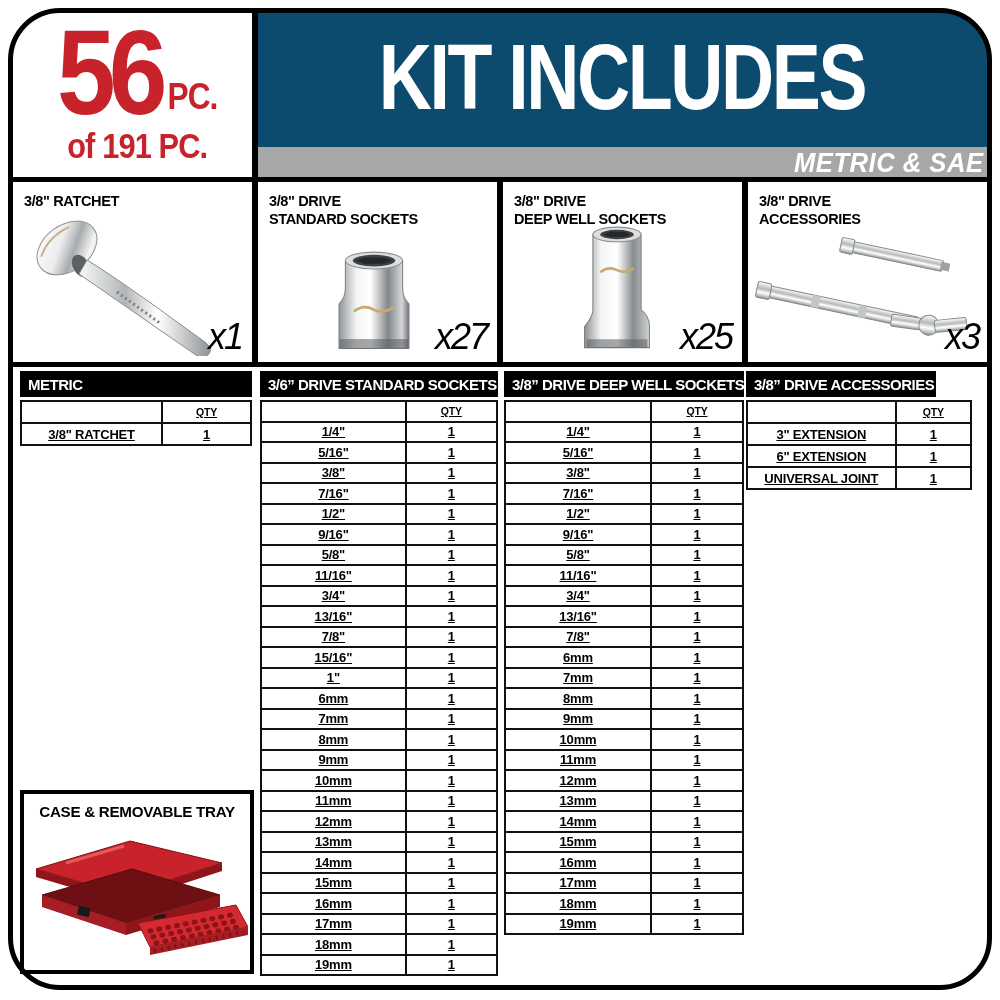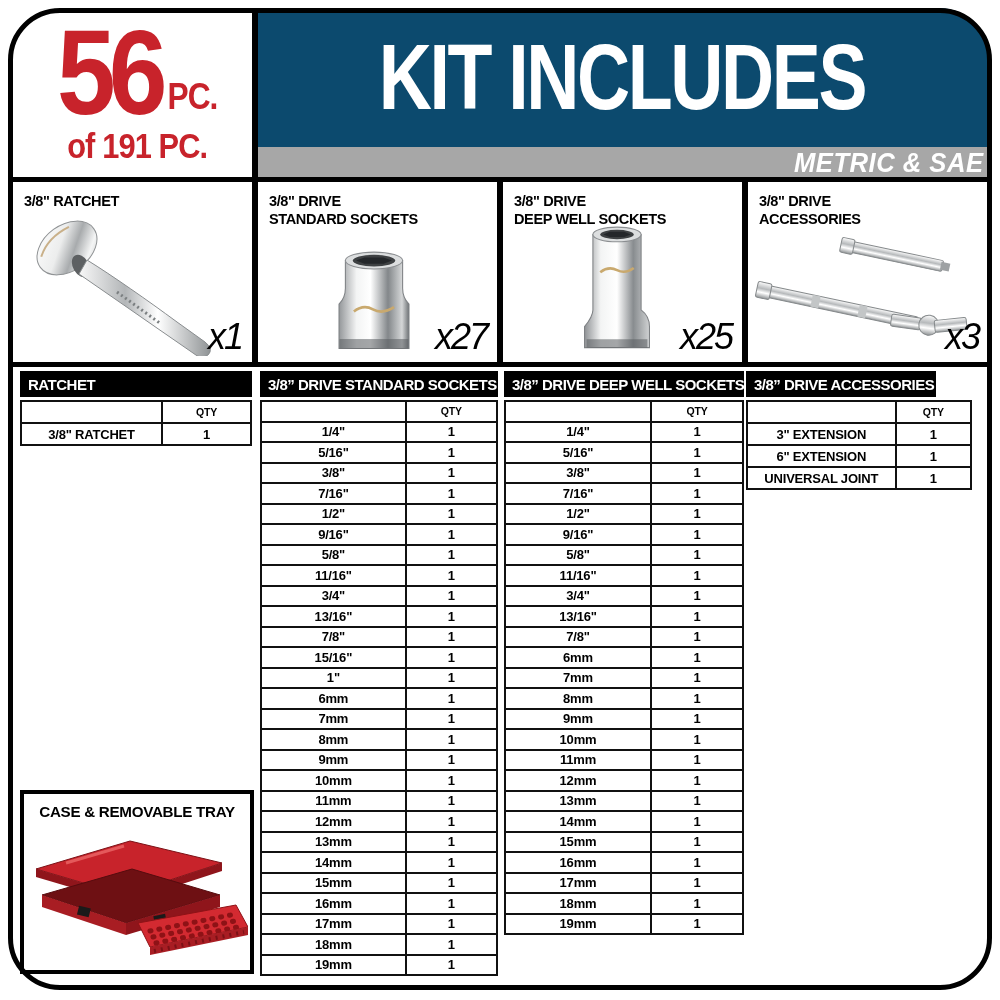--- a/index.html
+++ b/index.html
@@ -33,21 +33,21 @@
     letter-spacing:-0.4px;line-height:18px;color:#000;transform:scaleX(.97);transform-origin:left top;}
   .panel-qty{position:absolute;right:10px;bottom:4px;font-size:36px;font-weight:normal;font-style:italic;
     letter-spacing:-2px;color:#000;}
   .pimg{position:absolute;}
   
   .tbl{position:absolute;z-index:4;}
   .thead{background:#000;color:#fff;height:26px;display:flex;align-items:center;
     padding-left:8px;font-size:15px;font-weight:bold;letter-spacing:-0.5px;white-space:nowrap;}
   .tbody{margin-top:3px;}
   .trow{display:flex;height:18.5px;border-left:2px solid #111;border-right:2px solid #111;
-    border-bottom:2px solid #111;background:#fff;}
+    border-bottom:2px solid #111;background:#fff;text-decoration:underline;}
   .tbody .trow:first-child{border-top:2px solid #111;}
   .tbl.tall .trow{height:20px;}
   .tcell{display:flex;align-items:center;justify-content:center;font-size:13px;font-weight:bold;
     letter-spacing:-0.2px;color:#000;}
   .tcell.size{flex:0 0 61%;border-right:2px solid #111;}
   .tbl.wide-size .tcell.size{flex:0 0 66%;}
   .tcell.qty{flex:1;}
   .qhead .tcell{font-size:10.5px;}
   
   .case-box{position:absolute;left:20px;top:790px;width:226px;height:176px;border:4px solid #000;
@@ -200,35 +200,35 @@
         <circle cx="38" cy="6" r="10" fill="url(#ag1)" stroke="#85898b" stroke-width="1"></circle>
         <g transform="rotate(-14 46 6)">
           <rect x="44" y="0" width="32" height="12" rx="2" fill="url(#ag1)" stroke="#85898b" stroke-width="1"></rect>
         </g>
       </g>
     </svg>
     <div class="panel-qty">x3</div>
   </div>
 
   <div class="tbl tall" style="left:20px;top:371px;width:232px;">
-    <div class="thead">RATCHET</div>
+    <div class="thead">METRIC</div>
     <div class="tbody">
       <div class="trow qhead">
         <div class="tcell size"></div>
         <div class="tcell qty">QTY</div>
       </div>
     <div class="trow">
           <div class="tcell size">3/8" RATCHET</div>
           <div class="tcell qty">1</div>
         </div>
       </div>
   </div>
 
   <div class="tbl" style="left:260px;top:371px;width:238px;">
-    <div class="thead">3/8” DRIVE STANDARD SOCKETS</div>
+    <div class="thead">3/6” DRIVE STANDARD SOCKETS</div>
     <div class="tbody">
       <div class="trow qhead">
         <div class="tcell size"></div>
         <div class="tcell qty">QTY</div>
       </div>
     <div class="trow">
           <div class="tcell size">1/4"</div>
           <div class="tcell qty">1</div>
         </div>
         <div class="trow">

